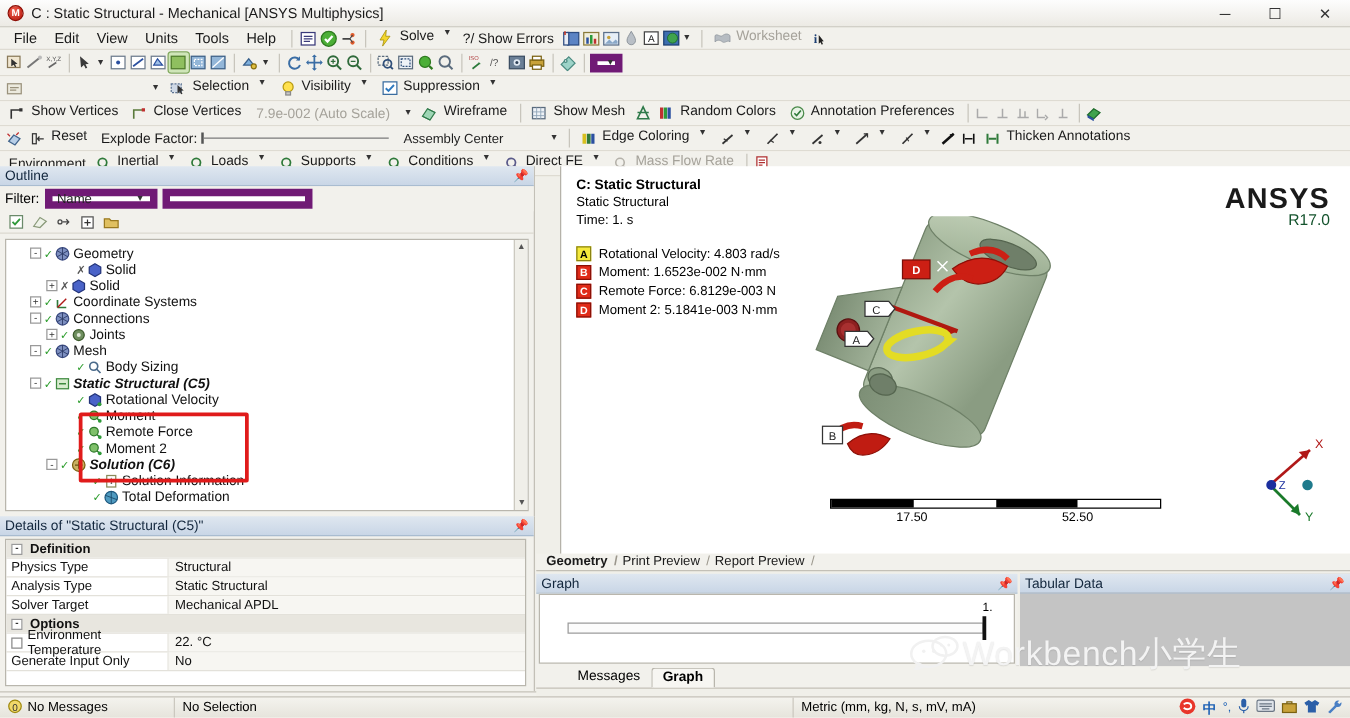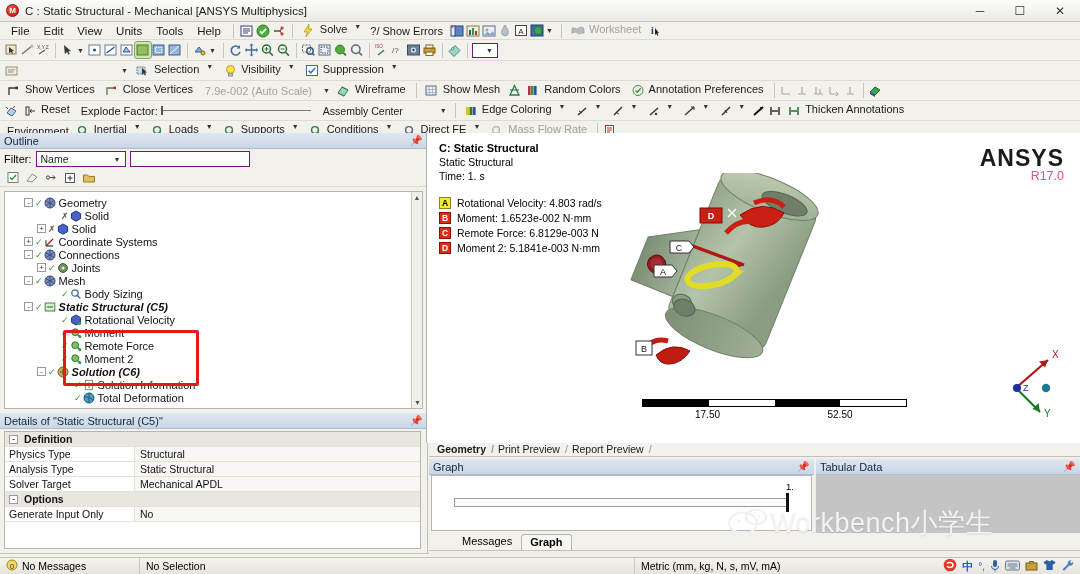--- a/index.html
+++ b/index.html
@@ -44,21 +44,21 @@
      border-bottom:1px solid #dedbd2; padding-left:3px; }
   .tbrow.r2{ height:20px; }
   .tb-label{ font-size:11px; color:#1a1a1a; white-space:nowrap; margin-right:3px;}
   .tb-label.dis{ color:#a5a29a; }
   .caret{ font-size:7px; color:#333; margin:0 3px 0 1px; }
   .sep{ width:1px; height:15px; background:#c8c5bc; margin:0 4px; }
   .btn-ico{ width:16px;height:16px; display:inline-flex; align-items:center;
      justify-content:center; border-radius:2px; }
   .pill{ display:inline-flex;align-items:flex-start;gap:3px; padding:0 3px;}
 
-  .combo{ height:15px; border:1px solid #701a75; background:#fff;
+  .combo{ height:15px; border:6px solid #701a75; background:#fff;
      display:inline-flex;align-items:center; font-size:10.5px; padding:0 2px;
      justify-content:space-between; }
   .combo .cv{ color:#222; padding-left:2px;}
   .combo .ca{ font-size:7px;color:#333; padding-right:2px;}
 
   .slider{ display:inline-flex;align-items:center; width:150px; height:14px;}
   .slider .track{ flex:1; height:1px; background:#7a7a7a;}
   .slider .knob{ width:2px;height:9px;background:#555;}
 
   
@@ -101,35 +101,35 @@
   .drow{ display:flex; height:15px; border-bottom:1px solid #e3e1da; font-size:10.5px;}
   .drow.sect{ background:#e8e6df; font-weight:bold; }
   .dk{ width:130px; padding-left:4px; display:flex;align-items:center;
      border-right:1px solid #e3e1da; color:#111; gap:4px;}
   .dv{ flex:1; padding-left:5px; display:flex;align-items:center; color:#111;
      background:#f7f6f2;}
   .drow.sect .dk{ width:100%; border-right:none; background:#e8e6df;}
   .boxchk{ width:9px;height:9px;border:1px solid #8a8a8a;background:#fff;flex:none;}
 
   
-  .gfx{ position:absolute; left:426px; top:133px; right:0; top:133px;
+  .gfx{ position:absolute; left:448px; top:133px; right:0; top:133px;
      height:310px; background:#fff; border-left:1px solid #b5b2a9;}
   .gfx-legend{ position:absolute; left:12px; top:8px; font-size:10.5px; line-height:14px;}
   .lg-title{ font-weight:bold; font-size:11px; }
   .lg-items{ margin-top:12px; }
   .lg-item{ display:flex; align-items:center; gap:6px; height:15px;}
   .tagbox{ width:12px;height:12px; border:1px solid #7a1010; display:flex;
      align-items:center;justify-content:center; font-size:8.5px; font-weight:bold;
      color:#000; flex:none;}
   .tag-a{ background:#f5e93c; border-color:#8a8412;}
   .tag-b,.tag-c,.tag-d{ background:#e02b18; border-color:#8a1006; color:#fff;}
   .ansys-logo{ position:absolute; right:16px; top:12px; text-align:right;}
   .ansys-logo .a1{ font-size:23px; font-weight:bold; letter-spacing:1px; color:#1a1a1a;
      font-family:"Liberation Sans", sans-serif;}
-  .ansys-logo .a2{ font-size:12.5px; color:#ec4899; margin-top:-3px;}
+  .ansys-logo .a2{ font-size:12.5px; color:#14532d; margin-top:-3px;}
 
   .scalebar{ position:absolute; left:215px; bottom:22px; width:265px;}
   .sb-top{ display:flex; justify-content:space-between; font-size:10px;}
   .sb-bar{ height:8px; border:1px solid #000; display:flex; margin:2px 0;}
   .sb-bar i{ flex:1; }
   .sb-bar i.on{ background:#000;}
   .sb-bot{ display:flex; font-size:10px; position:relative; height:12px;}
   .sb-bot span{ position:absolute;}
 
   .triad{ position:absolute; right:12px; bottom:25px; width:66px;height:72px;}
@@ -1010,20 +1010,27 @@
             <span>Solver Target</span>
           </div>
                    <div class="dv">Mechanical APDL</div>
         </div>
         <div class="drow sect">
           <div class="dk">
         <span class="exp">-</span>Options</div>
         </div>
         <div class="drow">
           <div class="dk">
+            <span class="boxchk"></span>
+            <span>Environment Temperature</span>
+          </div>
+                   <div class="dv">22. °C</div>
+        </div>
+        <div class="drow">
+          <div class="dk">
             <span>Generate Input Only</span>
           </div>
                    <div class="dv">No</div>
         </div>
       </div>
   </div>
 
   <div class="leftedge"></div>
 
   <div class="gfx">

